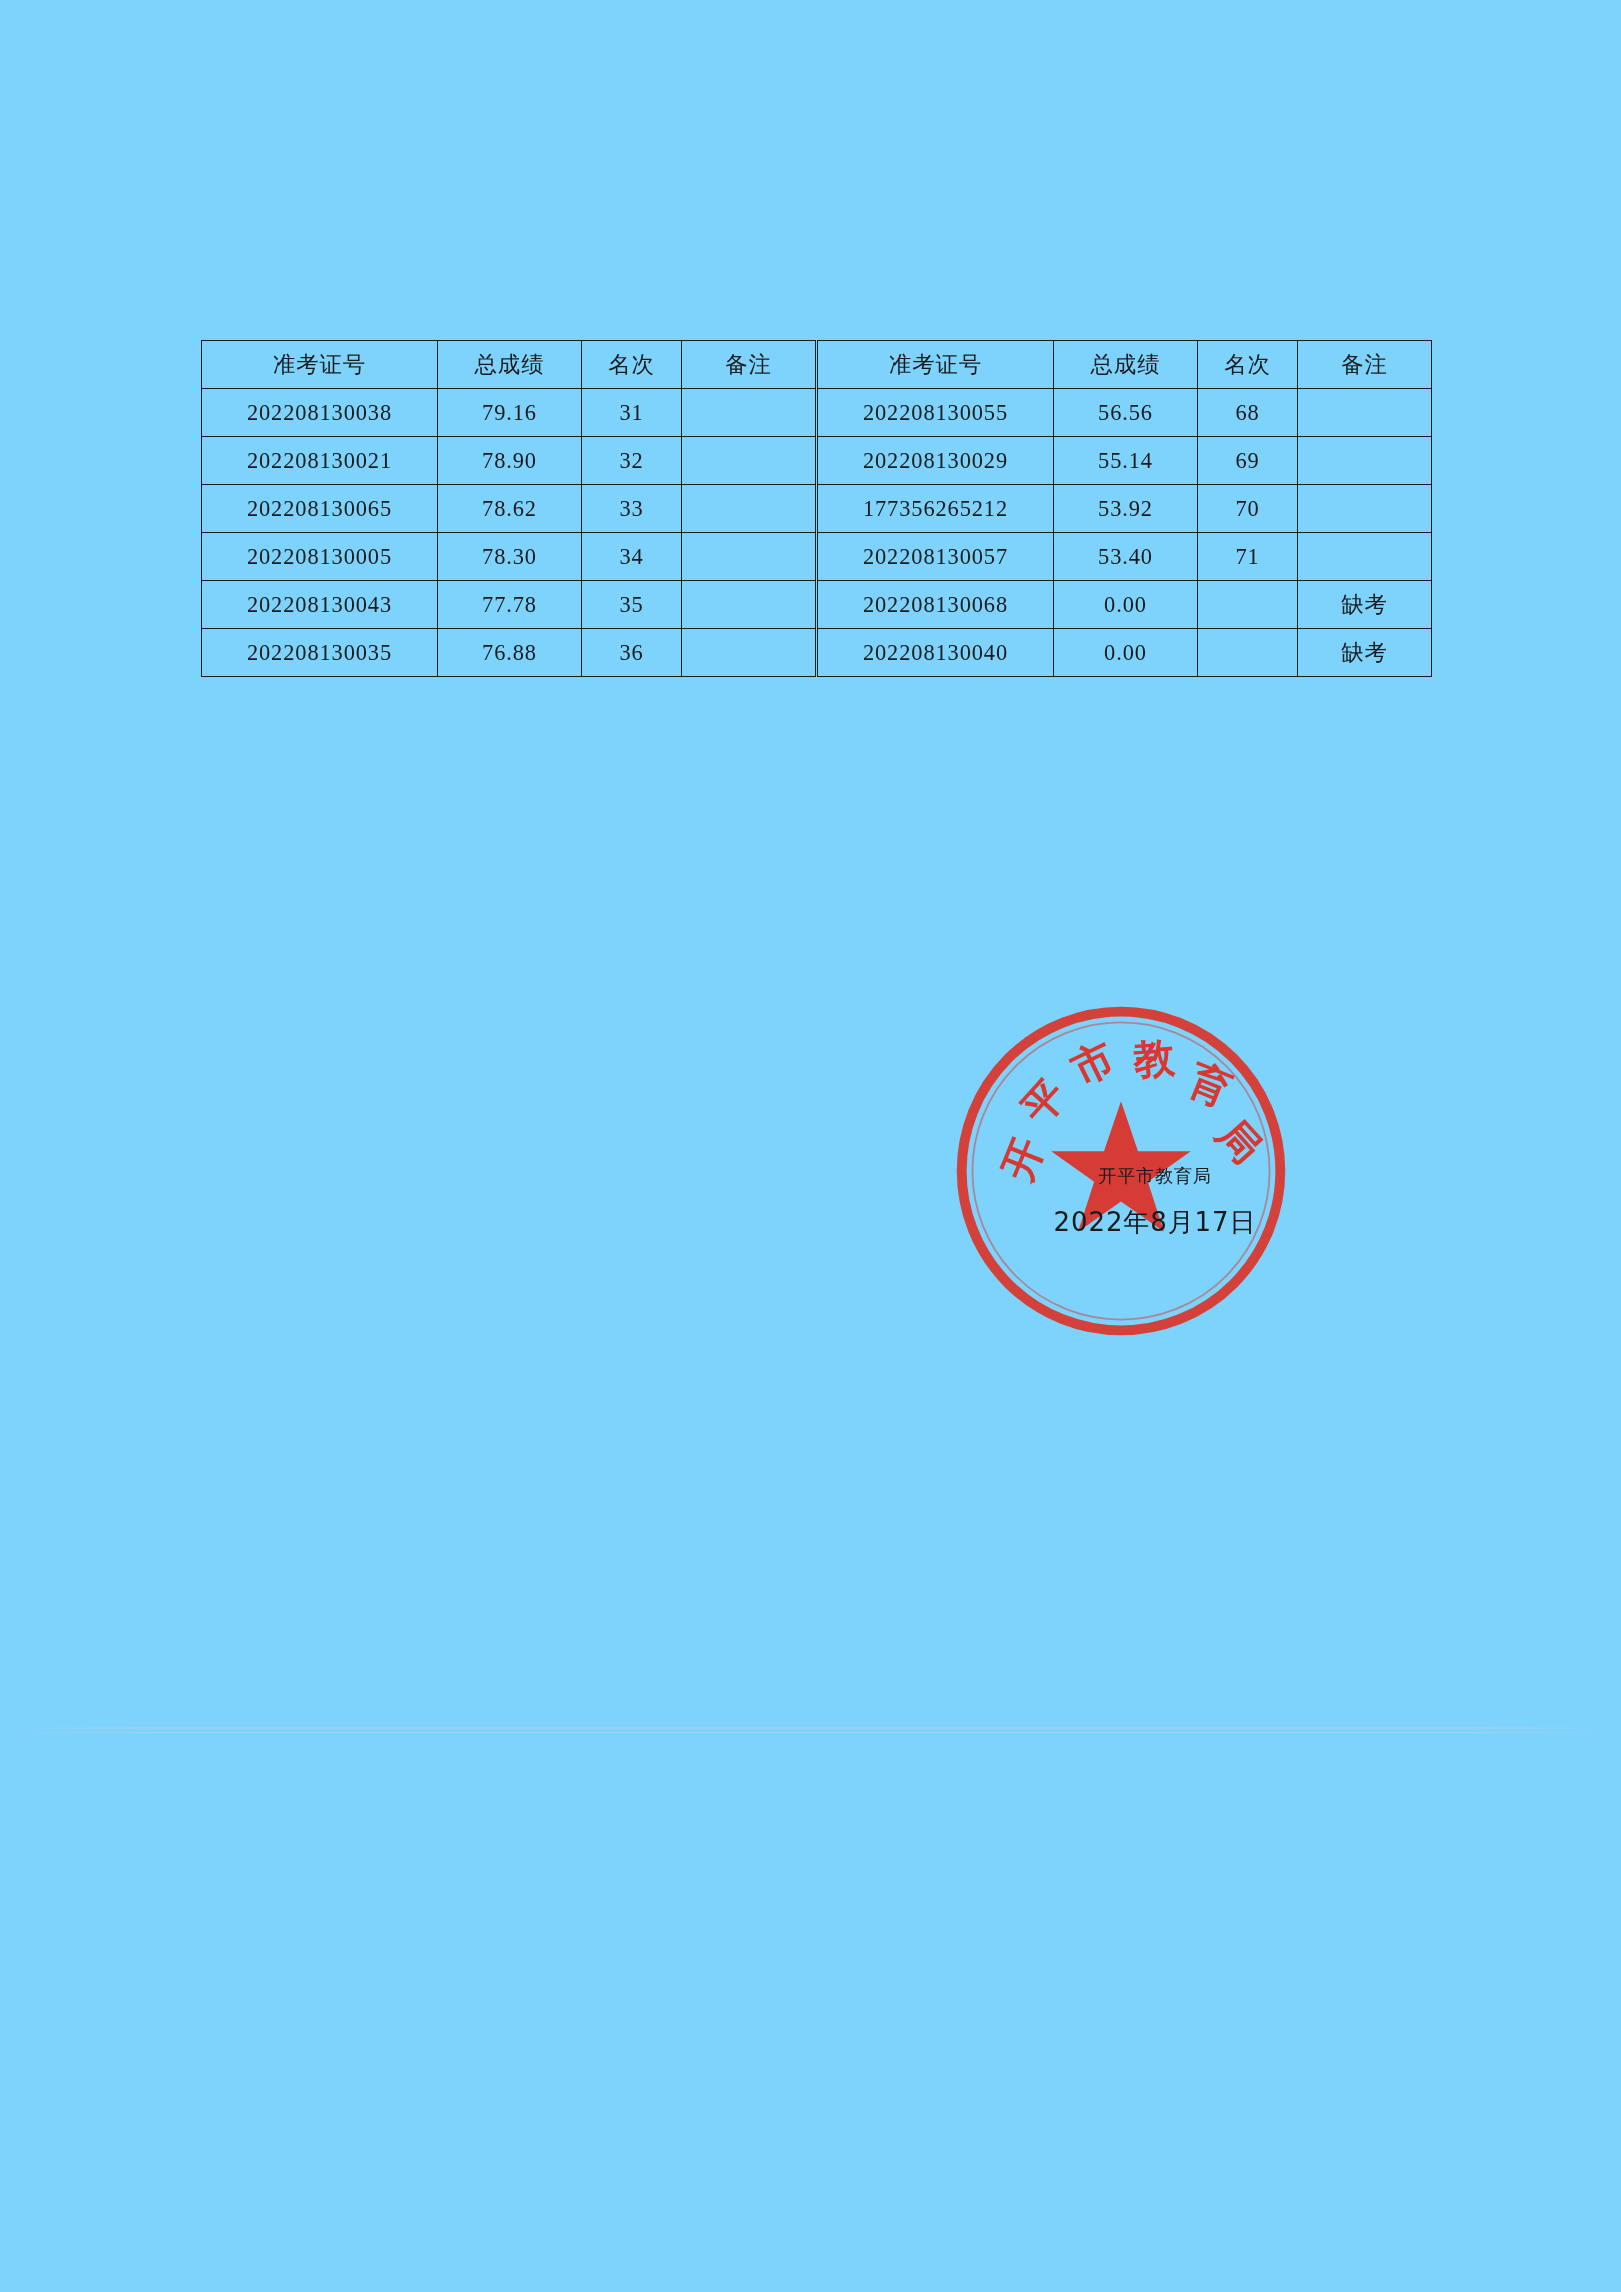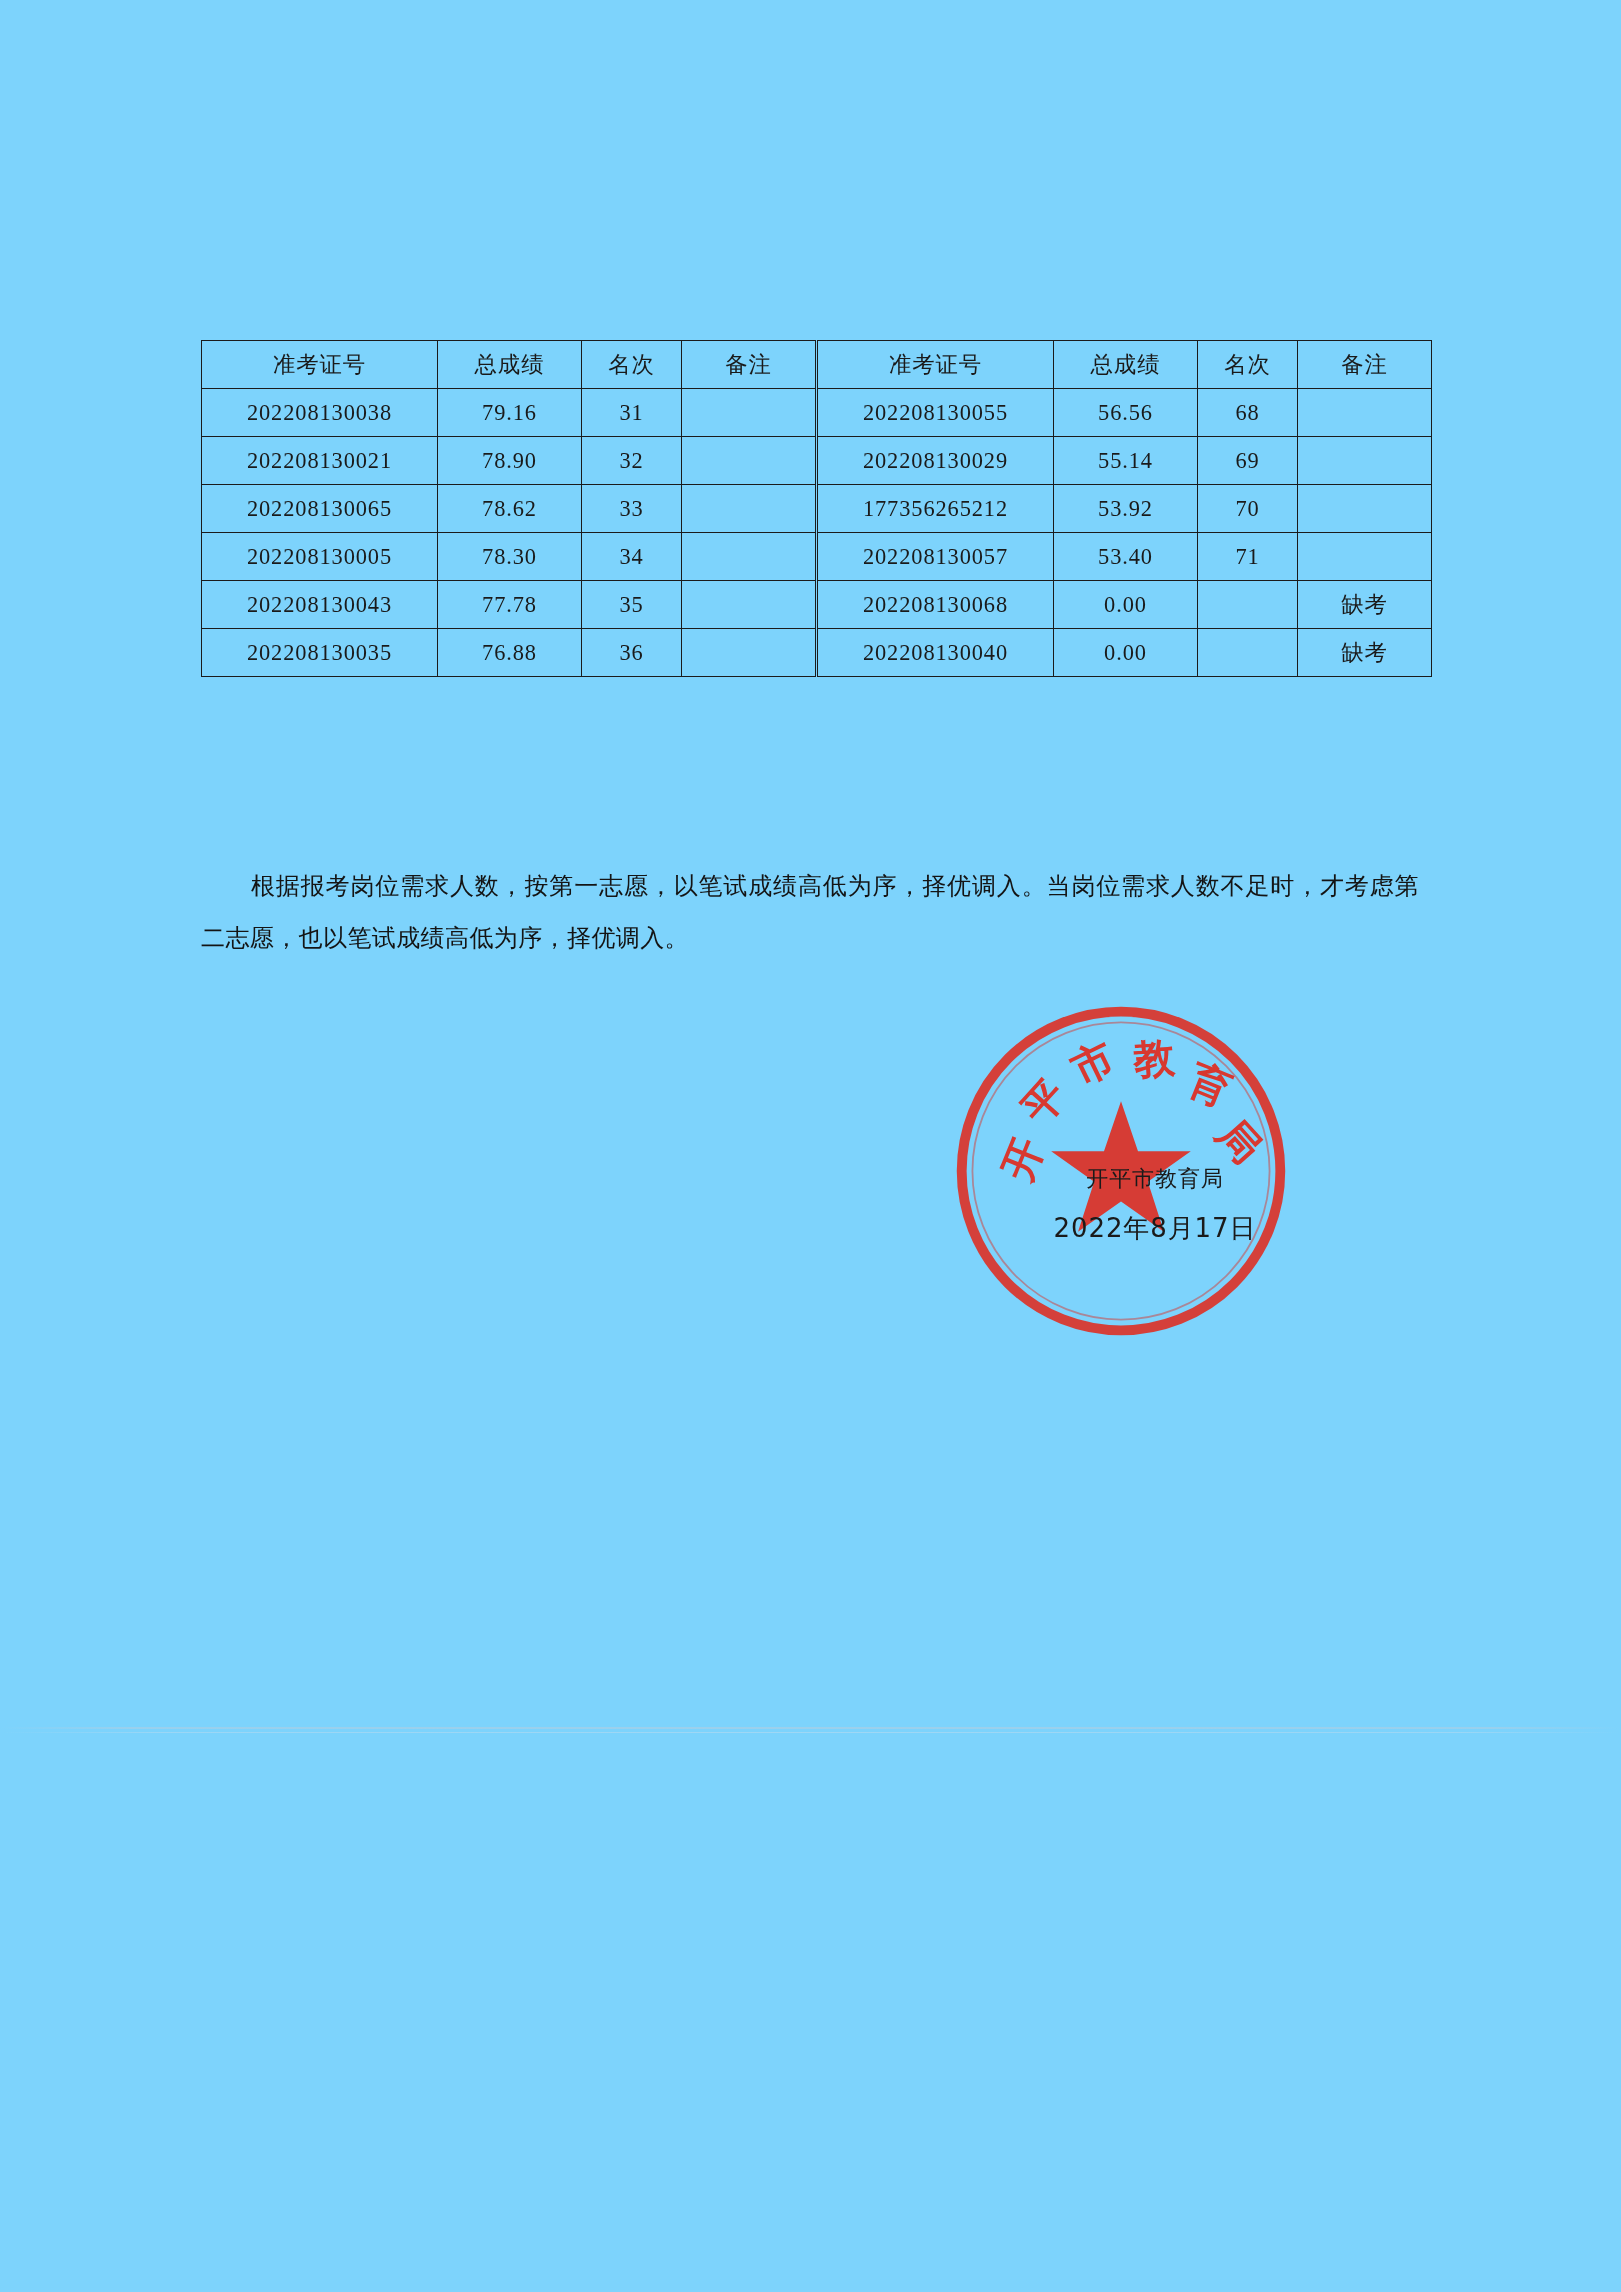--- a/index.html
+++ b/index.html
@@ -86,21 +86,21 @@
 
   .sign-block {
     position: absolute;
     left: 967px;
     top: 1164px;
     width: 376px;
     text-align: center;
   }
   .sign-org {
     font-family: Liberation Mono, monospace;
-    font-size: 22px;
+    font-size: 18px;
     color: #1a1a1a;
     letter-spacing: 0.9px;
     position: relative;
     z-index: 3;
   }
   .sign-date {
     font-family: "DejaVu Sans", "Liberation Sans", sans-serif;
     font-size: 26px;
     color: #1a1a1a;
     letter-spacing: 0.9px;
@@ -195,21 +195,20 @@
         <td class="num">36</td>
         <td class="cjk"></td>
         <td class="num sep-left">202208130040</td>
         <td class="num">0.00</td>
         <td class="num"></td>
         <td class="cjk">缺考</td>
       </tr>
     </tbody>
   </table>
 
-  <div class="body-text">根据报考岗位需求人数，按第一志愿，以笔试成绩高低为序，择优调入。当岗位需求人数不足时，才考虑第二志愿，也以笔试成绩高低为序，择优调入。</div>
 
   <div class="seal">
     <svg width="358" height="358" viewBox="0 0 400 400" xmlns="http://www.w3.org/2000/svg">
       <circle cx="200" cy="200" r="178" fill="none" stroke="#e02b1f" stroke-width="11" opacity="0.88"></circle>
       <circle cx="200" cy="200" r="166" fill="none" stroke="#e02b1f" stroke-width="2" opacity="0.45"></circle>
       <polygon points="200,122 219,178 278,178 230,212 248,268 200,234 152,268 170,212 122,178 181,178" fill="#e02b1f" opacity="0.9"></polygon>
       <g fill="#e02b1f" opacity="0.92" font-family="DejaVu Sans, sans-serif" font-size="46" font-weight="bold">
         <text transform="translate(96,214) rotate(-68)">开</text>
         <text transform="translate(110,150) rotate(-48)">平</text>
         <text transform="translate(155,104) rotate(-26)">市</text>

